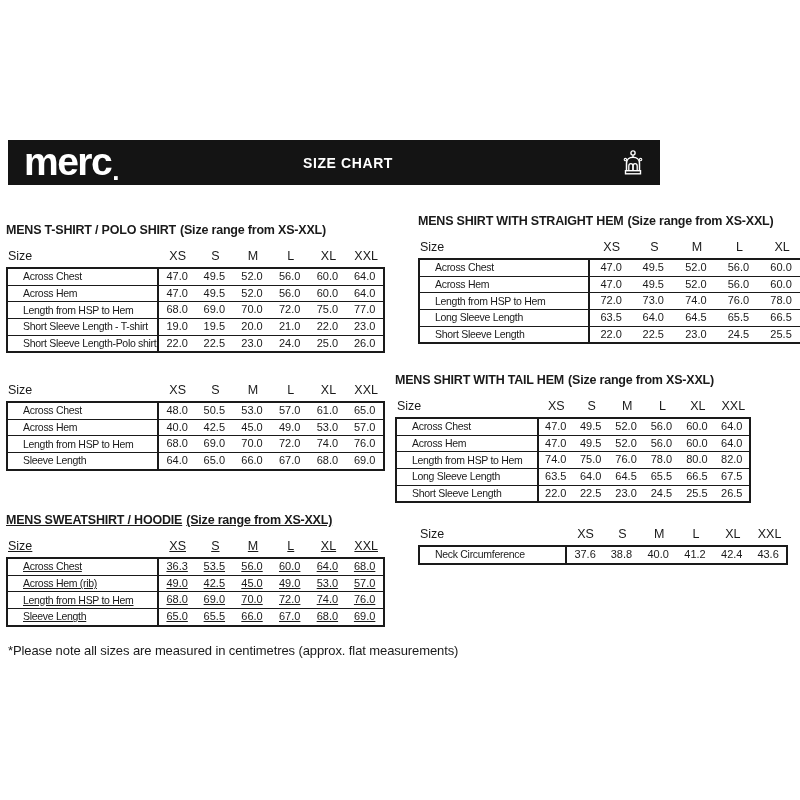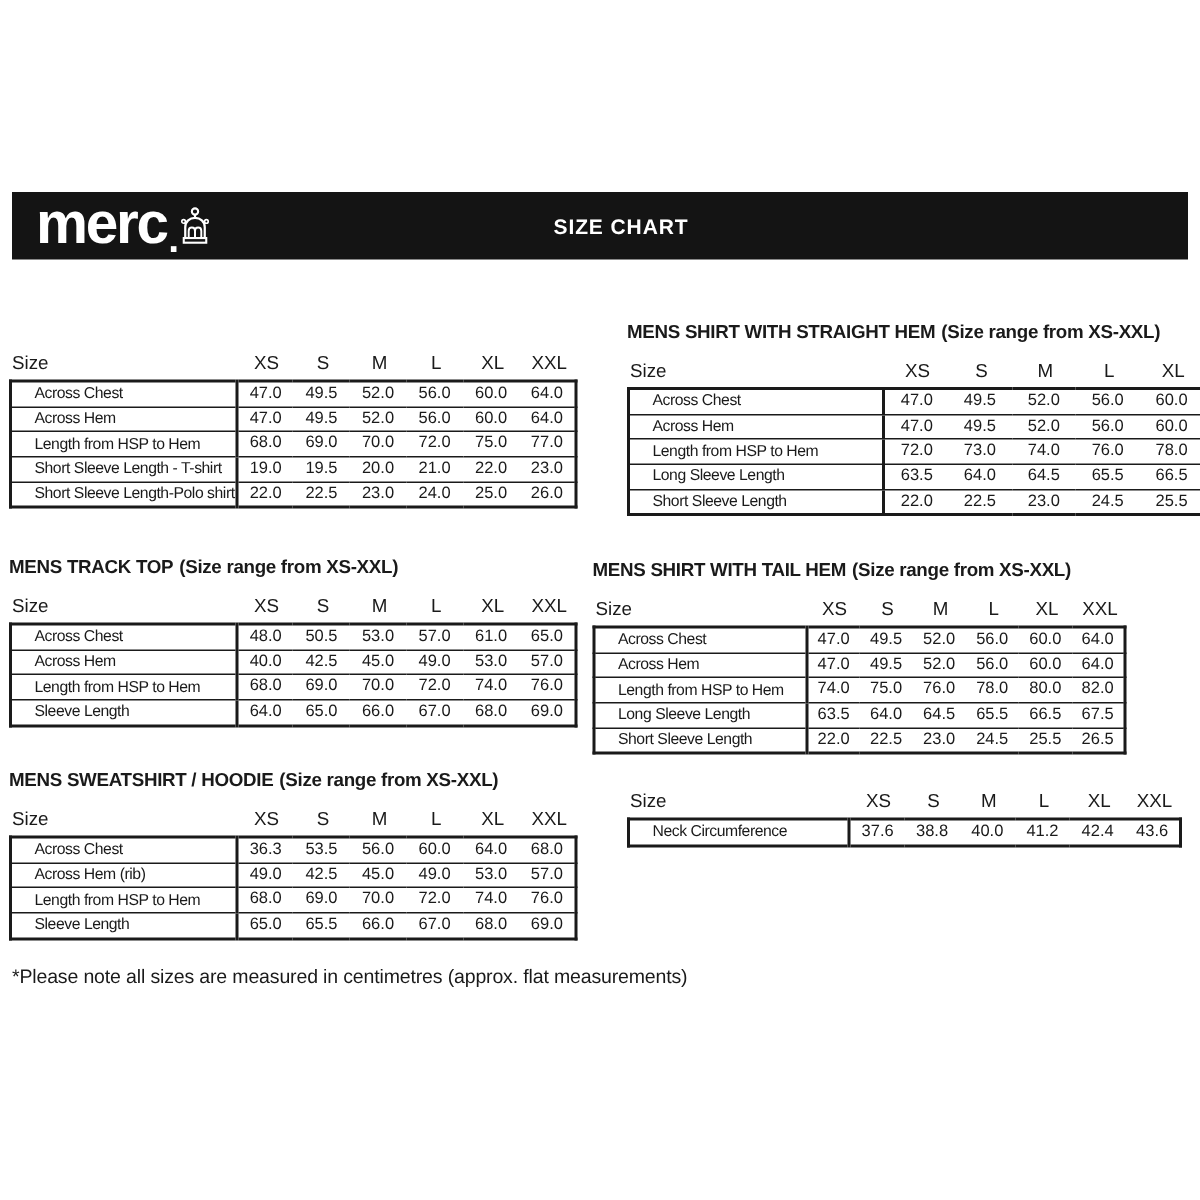--- a/index.html
+++ b/index.html
@@ -9,22 +9,22 @@
     --background:#ffffff;
   }
   html,body{margin:0;padding:0;background:#fff;}
   #page{
     position:relative;width:800px;height:800px;background:var(--background);
     font-family:"Liberation Sans","DejaVu Sans",sans-serif;color:var(--text);
     overflow:hidden;
   }
   
   .header-bar{
-    position:absolute;left:8px;top:128px;width:784px;height:45px;
-    background:var(--header-bar);display:flex;align-items:center;
+    position:absolute;left:8px;top:140px;width:652px;height:45px;
+    background:var(--header-bar);display:flex;align-items:center;justify-content:space-between;
   }
   .brand{display:flex;align-items:flex-end;margin-left:16px;color:#fff;line-height:1;}
   .brand-text{font-size:39px;font-weight:700;letter-spacing:-1.5px;line-height:0.78;}
   .brand-dot{font-size:26px;font-weight:700;line-height:0.45;margin-left:1px;}
   .bar-title{
     position:absolute;left:0;right:0;text-align:center;
     color:#fff;font-size:14px;font-weight:700;letter-spacing:0.6px;margin-left:28px;
   }
   .crown{margin-right:16px;display:flex;align-items:center;position:relative;z-index:1;}
   
@@ -78,20 +78,21 @@
         <circle cx="3.4" cy="9.6" r="1.2" stroke-width="1.1"></circle>
         <circle cx="18.6" cy="9.6" r="1.2" stroke-width="1.1"></circle>
         <path d="M6.8 20.5 V16 C6.8 14.6 7.7 13.7 8.9 13.7 C10.1 13.7 11 14.6 11 16 V20.5" stroke-width="1.3"></path>
         <path d="M11 20.5 V16 C11 14.6 11.9 13.7 13.1 13.7 C14.3 13.7 15.2 14.6 15.2 16 V20.5" stroke-width="1.3"></path>
         <rect x="3.5" y="20.7" width="15" height="3.1" stroke-width="1.4"></rect>
       </svg>
     </div>
   </header>
 
   <section class="size-section" style="left:6px;top:223px;width:379px;">
+    <h2 class="sec-title"><span>MENS T-SHIRT / POLO SHIRT</span><span class="range">(Size range from XS-XXL)</span></h2>
     <div class="size-head">
         <span class="cell first">Size</span>
         <span class="cell">XS</span>
         <span class="cell">S</span>
         <span class="cell">M</span>
         <span class="cell">L</span>
         <span class="cell">XL</span>
         <span class="cell">XXL</span>
       </div>
     <table class="size-table">
@@ -219,21 +220,20 @@
             <td>23.0</td>
             <td>24.5</td>
             <td>25.5</td>
             <td>26.5</td>
           </tr>
         </tbody>
       </table>
   </section>
 
   <section class="size-section" style="left:6px;top:371px;width:379px;">
-    <h2 class="sec-title"><span>MENS TRACK TOP</span><span class="range">(Size range from XS-XXL)</span></h2>
     <div class="size-head">
         <span class="cell first">Size</span>
         <span class="cell">XS</span>
         <span class="cell">S</span>
         <span class="cell">M</span>
         <span class="cell">L</span>
         <span class="cell">XL</span>
         <span class="cell">XXL</span>
       </div>
     <table class="size-table">
@@ -351,21 +351,21 @@
             <td>22.5</td>
             <td>23.0</td>
             <td>24.5</td>
             <td>25.5</td>
             <td>26.5</td>
           </tr>
         </tbody>
       </table>
   </section>
 
-  <section class="size-section" style="left:6px;top:513px;width:379px;">
+  <section class="size-section" style="left:6px;top:513px;width:379px;text-decoration:underline;">
     <h2 class="sec-title"><span>MENS SWEATSHIRT / HOODIE</span><span class="range">(Size range from XS-XXL)</span></h2>
     <div class="size-head">
         <span class="cell first">Size</span>
         <span class="cell">XS</span>
         <span class="cell">S</span>
         <span class="cell">M</span>
         <span class="cell">L</span>
         <span class="cell">XL</span>
         <span class="cell">XXL</span>
       </div>

